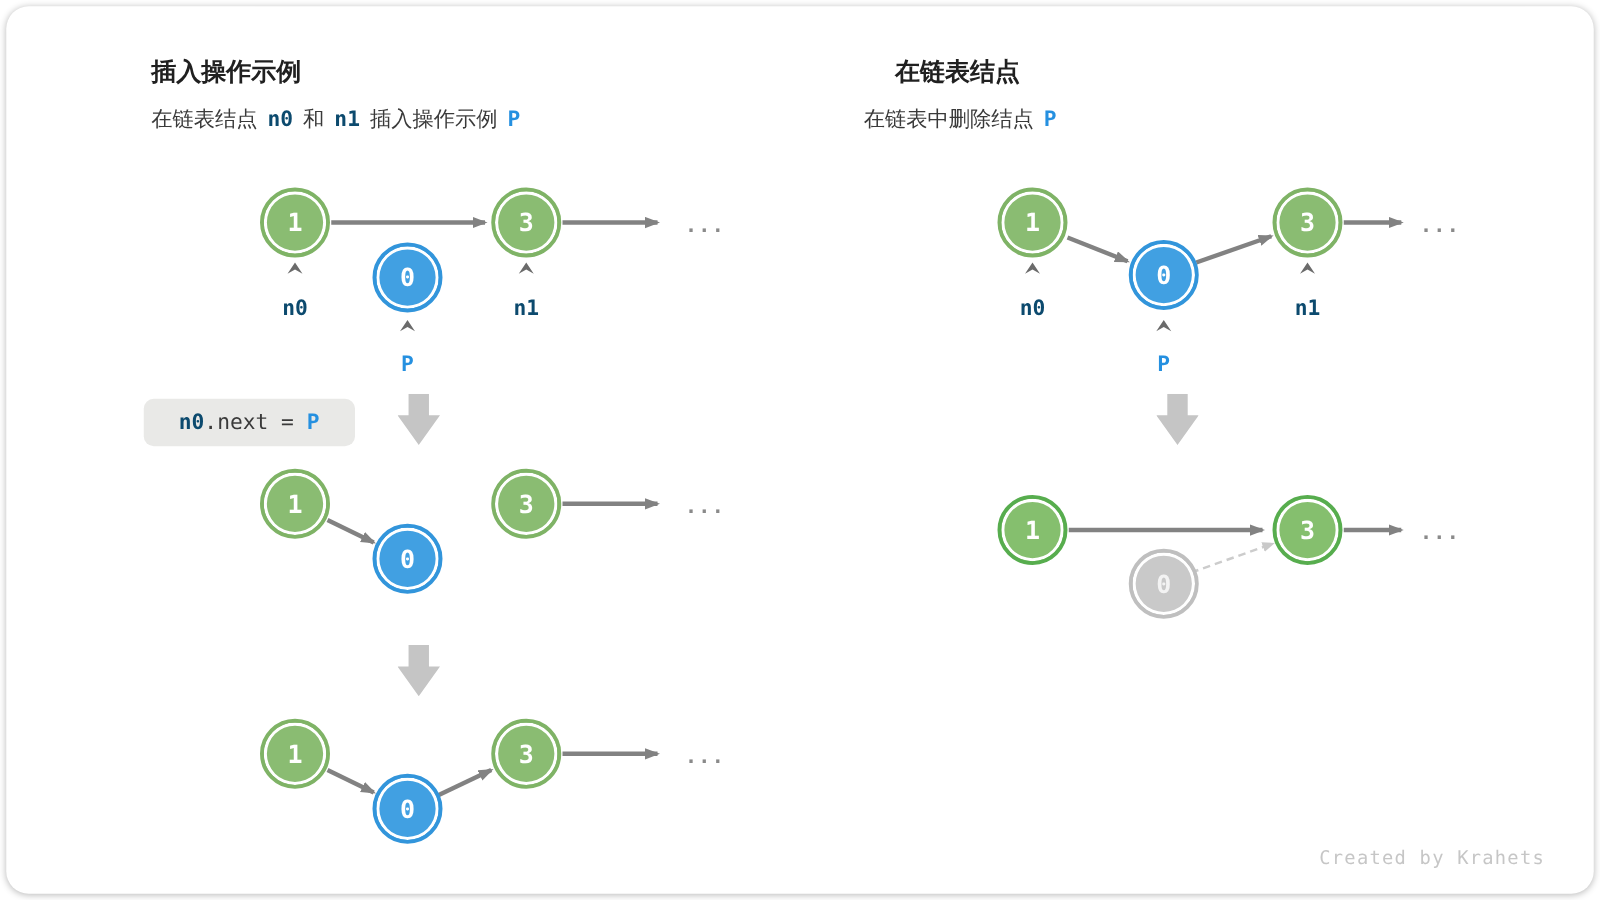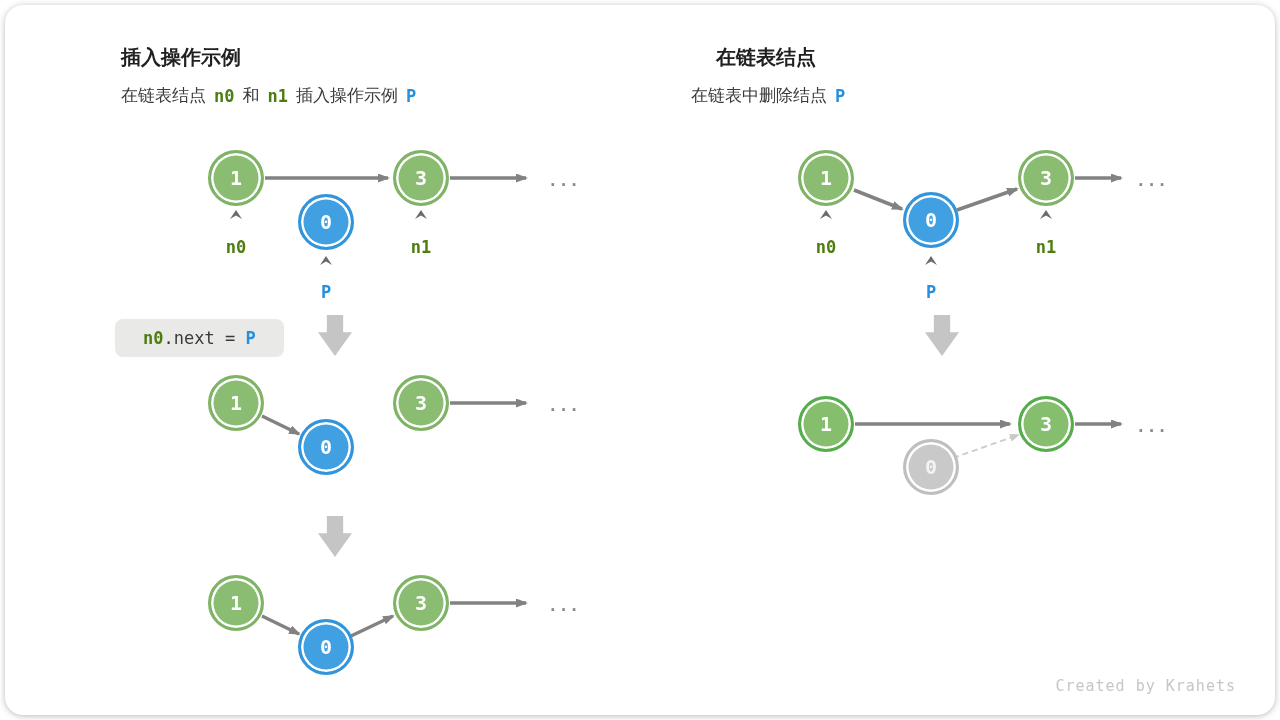--- a/index.html
+++ b/index.html
@@ -5,21 +5,21 @@
   html,body { margin:0; padding:0; background:#ffffff; }
   .stage { position:relative; width:1280px; height:720px; font-family:"Liberation Sans",sans-serif; overflow:hidden; }
   .card { position:absolute; inset:5px; background:#ffffff; border-radius:18px;
           box-shadow:0 1px 6px rgba(0,0,0,0.28); }
 
   .panel-title { position:absolute; font-size:20px; font-weight:bold; color:#202020; }
   .panel-sub { position:absolute; display:flex; align-items:center; gap:8px;
                font-size:17px; color:#3a3a3a; }
   .panel-sub .code { font-family:"DejaVu Sans Mono",monospace; font-weight:bold; font-size:17px; }
 
-  .green-txt { color:#4d7c0f; }
+  .green-txt { color:#0c4a6e; }
   .blue-txt  { color:#2590e0; }
 
   .node { position:absolute; width:50px; height:50px; border-radius:50%;
           display:flex; align-items:center; justify-content:center;
           border:3px solid; box-shadow: inset 0 0 0 2.5px #ffffff;
           font-family:"DejaVu Sans Mono",monospace; font-weight:bold; font-size:20px; color:#ffffff; }
   .node.green    { background:#8abc72; border-color:#7fb366; }
   .node.green-hl { background:#85bf6e; border-color:#57ad4e; }
   .node.blue     { background:#41a0e2; border-color:#3295db; }
   .node.gray     { background:#c9c9c9; border-color:#bfbfbf; color:#f3f3f3; }

